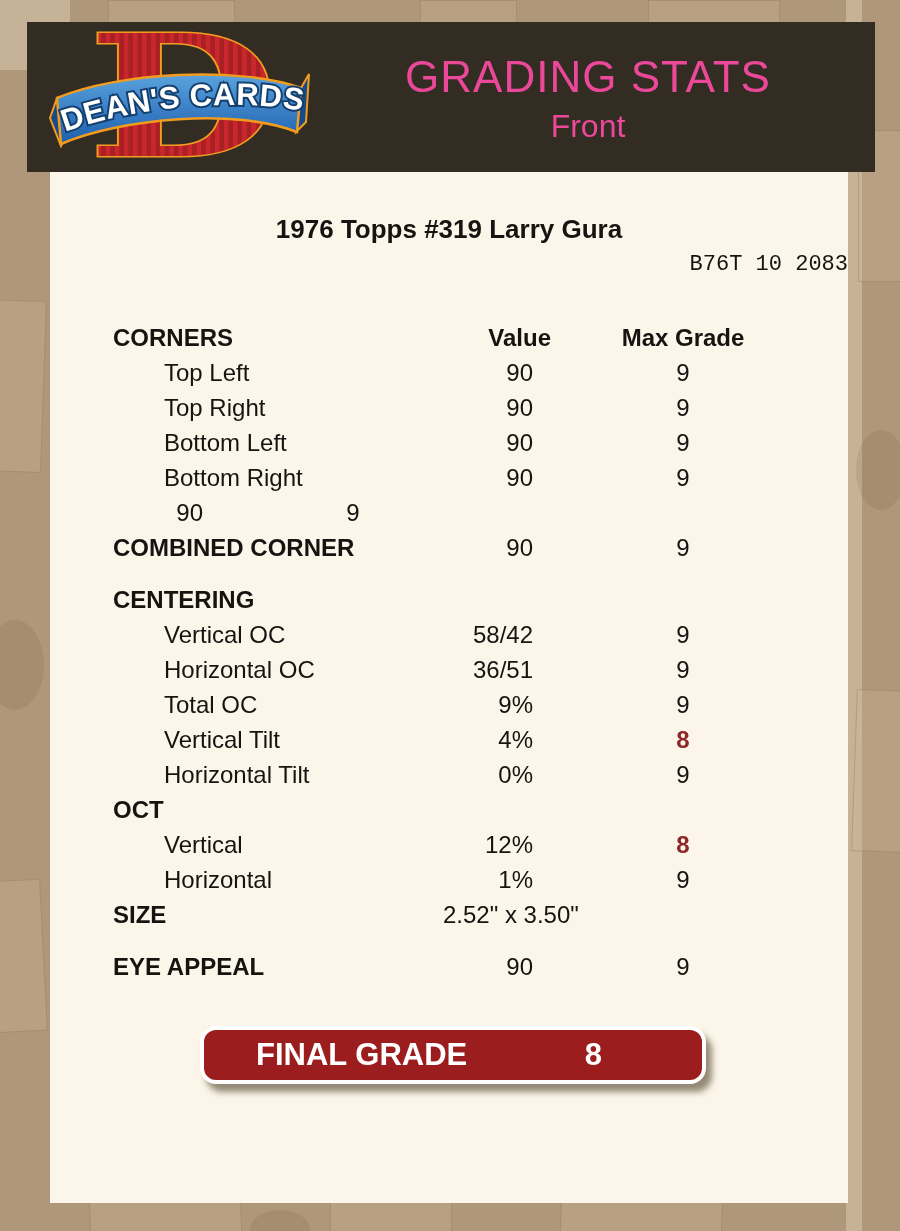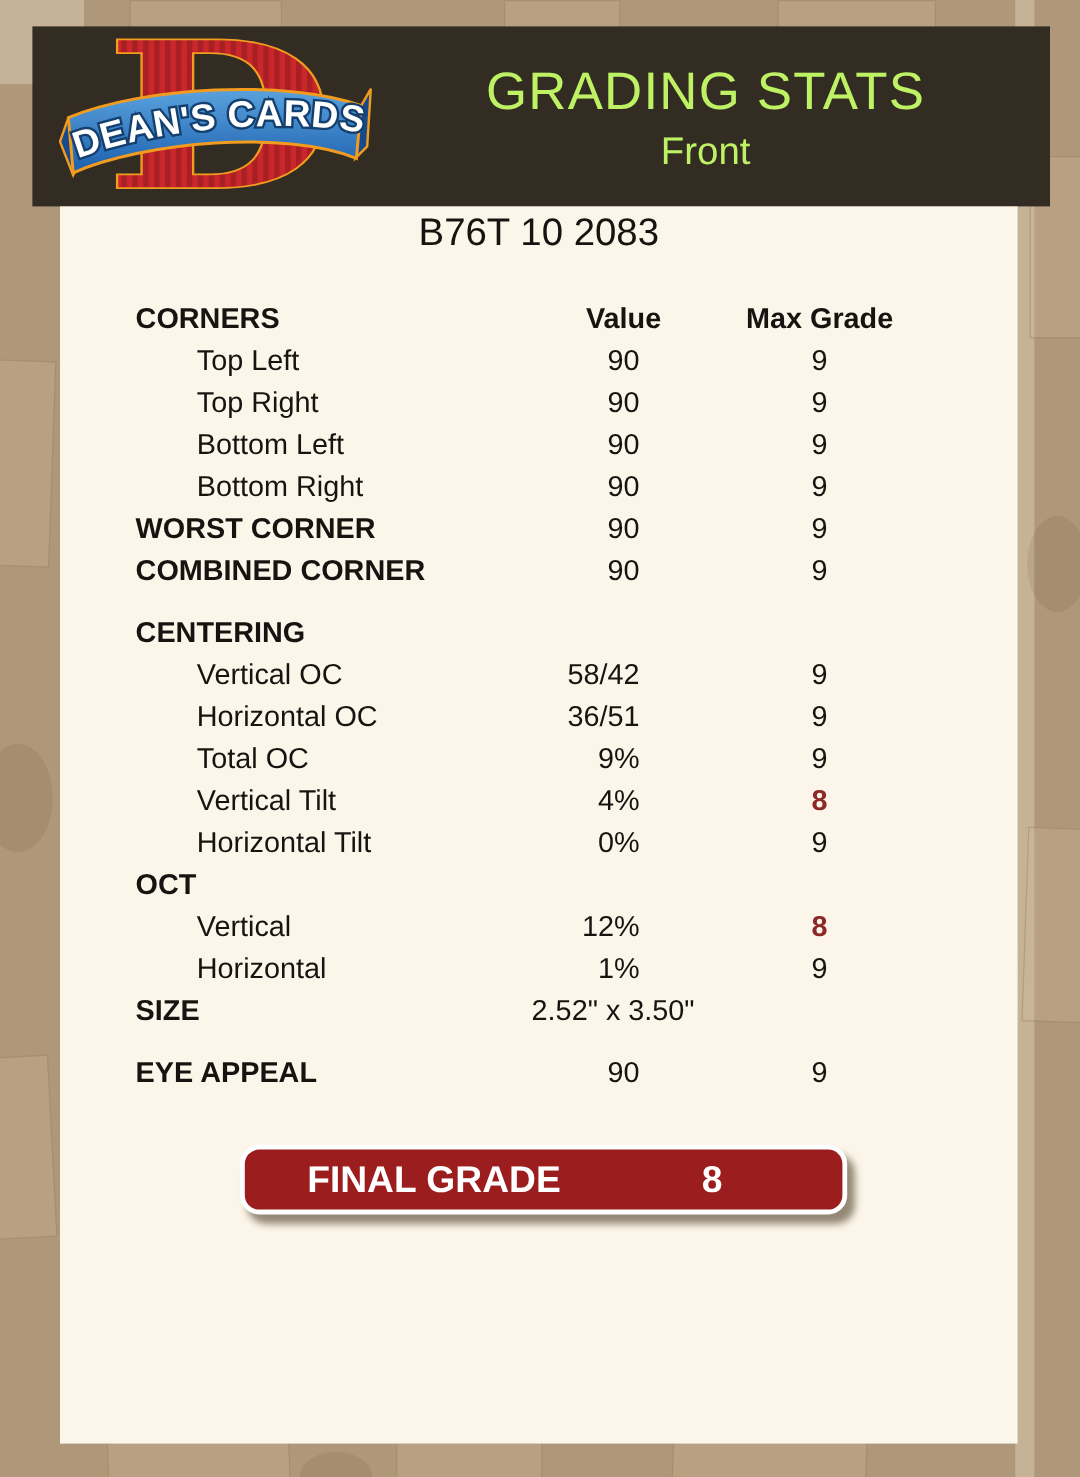--- a/index.html
+++ b/index.html
@@ -14,31 +14,31 @@
   .bg-light{position:absolute;background:rgba(233,220,196,.40);}
   
   .header-bar{
     position:absolute;left:27px;top:22px;width:848px;height:150px;
     background:#332c23;
   }
   .logo-wrap{position:absolute;left:22px;top:6px;width:262px;height:140px;}
   .header-text{
     position:absolute;left:284px;right:10px;top:0;bottom:0;
     display:flex;flex-direction:column;align-items:center;justify-content:center;
-    color:#bef264;padding-top:4px;
+    color:#ec4899;padding-top:4px;
   }
   .header-title{font-size:44px;line-height:1.1;letter-spacing:1px;font-weight:normal;}
   .header-sub{font-size:32px;margin-top:6px;font-weight:normal;}
   
   .content{
     position:absolute;left:50px;top:172px;width:798px;height:1031px;
     background:#fbf6e9;color:#171310;
   }
   .card-name{margin-top:42px;height:30px;line-height:30px;text-align:center;font-size:26px;font-weight:bold;}
-  .card-serial{margin-top:6px;height:30px;line-height:30px;text-align:center;font-size:32px;}
+  .card-serial{margin-top:6px;height:30px;line-height:30px;text-align:right;font-size:22px;font-family:Liberation Mono, monospace;}
   
   .gtable{margin-top:40px;padding-left:63px;font-size:24px;}
   .trow{display:flex;height:35px;align-items:center;}
   .trow.gap{margin-top:17px;}
   .cell-label{width:330px;box-sizing:border-box;white-space:nowrap;}
   .trow.indent .cell-label{padding-left:51px;}
   .cell-value{width:120px;box-sizing:border-box;text-align:right;padding-right:30px;white-space:nowrap;}
   .cell-max{width:240px;text-align:center;}
   .bold{font-weight:bold;}
   .max-red{color:#8e2727;font-weight:bold;}
@@ -105,20 +105,21 @@
       </g>
     </svg>
   </div>
   <div class="header-text">
     <div class="header-title">GRADING STATS</div>
     <div class="header-sub">Front</div>
   </div>
 </div>
 
 <div class="content">
+  <div class="card-name">1976 Topps #319 Larry Gura</div>
   <div class="card-serial">B76T 10 2083</div>
 
   <div class="gtable" id="grading-table">
     <div class="trow header-row">
       <div class="cell-label">CORNERS</div>
       <div class="cell-value">Value</div>
       <div class="cell-max">Max Grade</div>
     </div>
 
   <div class="trow indent">
@@ -135,21 +136,20 @@
         <div class="cell-label">Bottom Left</div>
         <div class="cell-value">90</div>
         <div class="cell-max">9</div>
       </div>
       <div class="trow indent">
         <div class="cell-label">Bottom Right</div>
         <div class="cell-value">90</div>
         <div class="cell-max">9</div>
       </div>
       <div class="trow">
-        <div class="cell-label bold">WORST CORNER</div>
         <div class="cell-value">90</div>
         <div class="cell-max">9</div>
       </div>
       <div class="trow">
         <div class="cell-label bold">COMBINED CORNER</div>
         <div class="cell-value">90</div>
         <div class="cell-max">9</div>
       </div>
       <div class="trow gap">
         <div class="cell-label bold">CENTERING</div>

